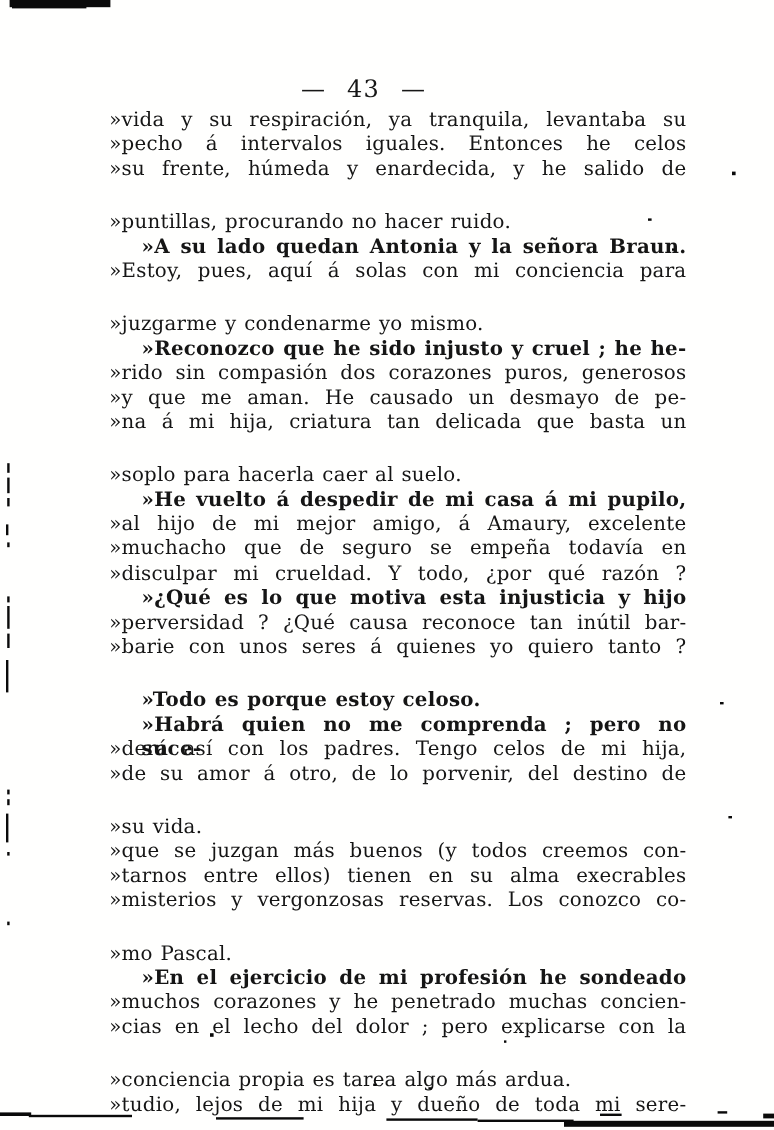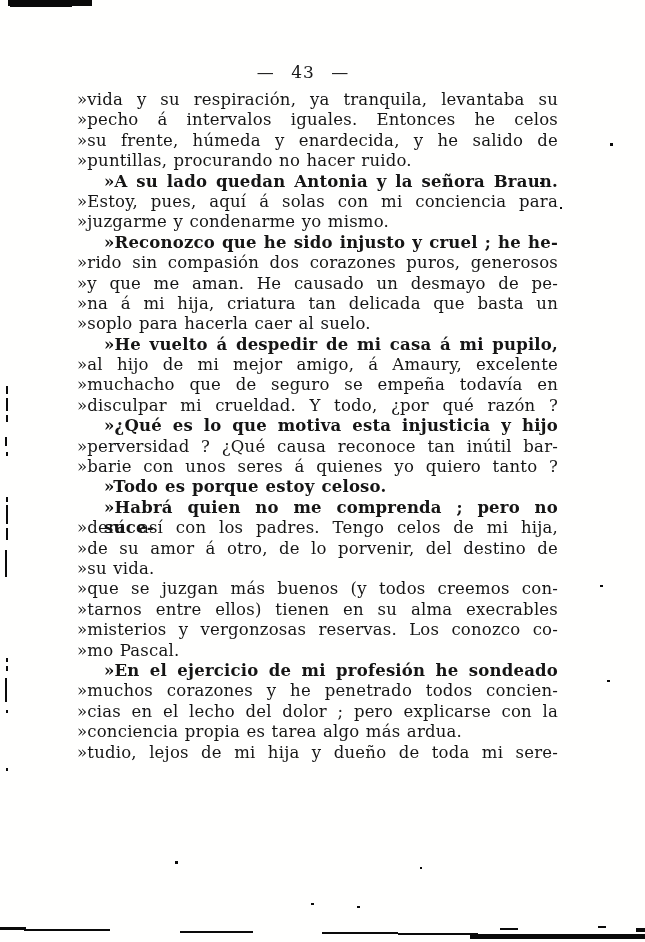--- a/index.html
+++ b/index.html
@@ -12,45 +12,46 @@
   }
   #scan-page {
     position: absolute; inset: 0;
     background: #fffffe;
     color: #161616;
   }
   #page-header {
     position: absolute;
     left: 63px; top: 62px; width: 480px;
     text-align: center;
-    font-size: 17px;
+    font-size: 20px;
     letter-spacing: 1px;
     word-spacing: 10px;
     color: #171717;
   }
   #text-block {
     position: absolute;
-    left: 77px; top: 90px; width: 481px;
+    left: 91px; top: 90px; width: 481px;
     font-size: 16.5px;
     line-height: 20.4px;
     letter-spacing: 0.2px;
     word-spacing: 1px;
     color: #151515;
   }
   .line {
     text-align: justify;
     text-align-last: justify;
     text-justify: inter-word;
     white-space: normal;
     height: 20.4px;
     overflow: visible;
   }
   .line.noj {
     text-align: left;
     text-align-last: left;
+    margin-top: 24px;
   }
   .line.indent { padding-left: 27px; font-weight: bold; }
   .artifact {
     position: absolute;
     background: #0a0a0a;
   }
 </style>
 </head>
 <body>
 
@@ -79,21 +80,21 @@
       <div class="line indent noj">»Todo es porque estoy celoso.</div>
       <div class="line indent">»Habrá quien no me comprenda ; pero no suce-</div>
       <div class="line">»derá así con los padres. Tengo celos de mi hija,</div>
       <div class="line">»de su amor á otro, de lo porvenir, del destino de</div>
       <div class="line noj">»su vida.</div>
       <div class="line">»que se juzgan más buenos (y todos creemos con-</div>
       <div class="line">»tarnos entre ellos) tienen en su alma execrables</div>
       <div class="line">»misterios y vergonzosas reservas. Los conozco co-</div>
       <div class="line noj">»mo Pascal.</div>
       <div class="line indent">»En el ejercicio de mi profesión he sondeado</div>
-      <div class="line">»muchos corazones y he penetrado todos concien-</div>
+      <div class="line">»muchos corazones y he penetrado muchas concien-</div>
       <div class="line">»cias en el lecho del dolor ; pero explicarse con la</div>
       <div class="line noj">»conciencia propia es tarea algo más ardua.</div>
       <div class="line">»tudio, lejos de mi hija y dueño de toda mi sere-</div>
     </div>
   <div id="artifacts">
       <div class="artifact" style="left: 8px; top: 0px; width: 84px; height: 6px;"></div>
       <div class="artifact" style="left: 10px; top: 5px; width: 62px; height: 2px;"></div>
       <div class="artifact" style="left: 0px; top: 927px; width: 26px; height: 3px;"></div>
       <div class="artifact" style="left: 24px; top: 929px; width: 86px; height: 2px;"></div>
       <div class="artifact" style="left: 180px; top: 931px; width: 73px; height: 2px;"></div>

